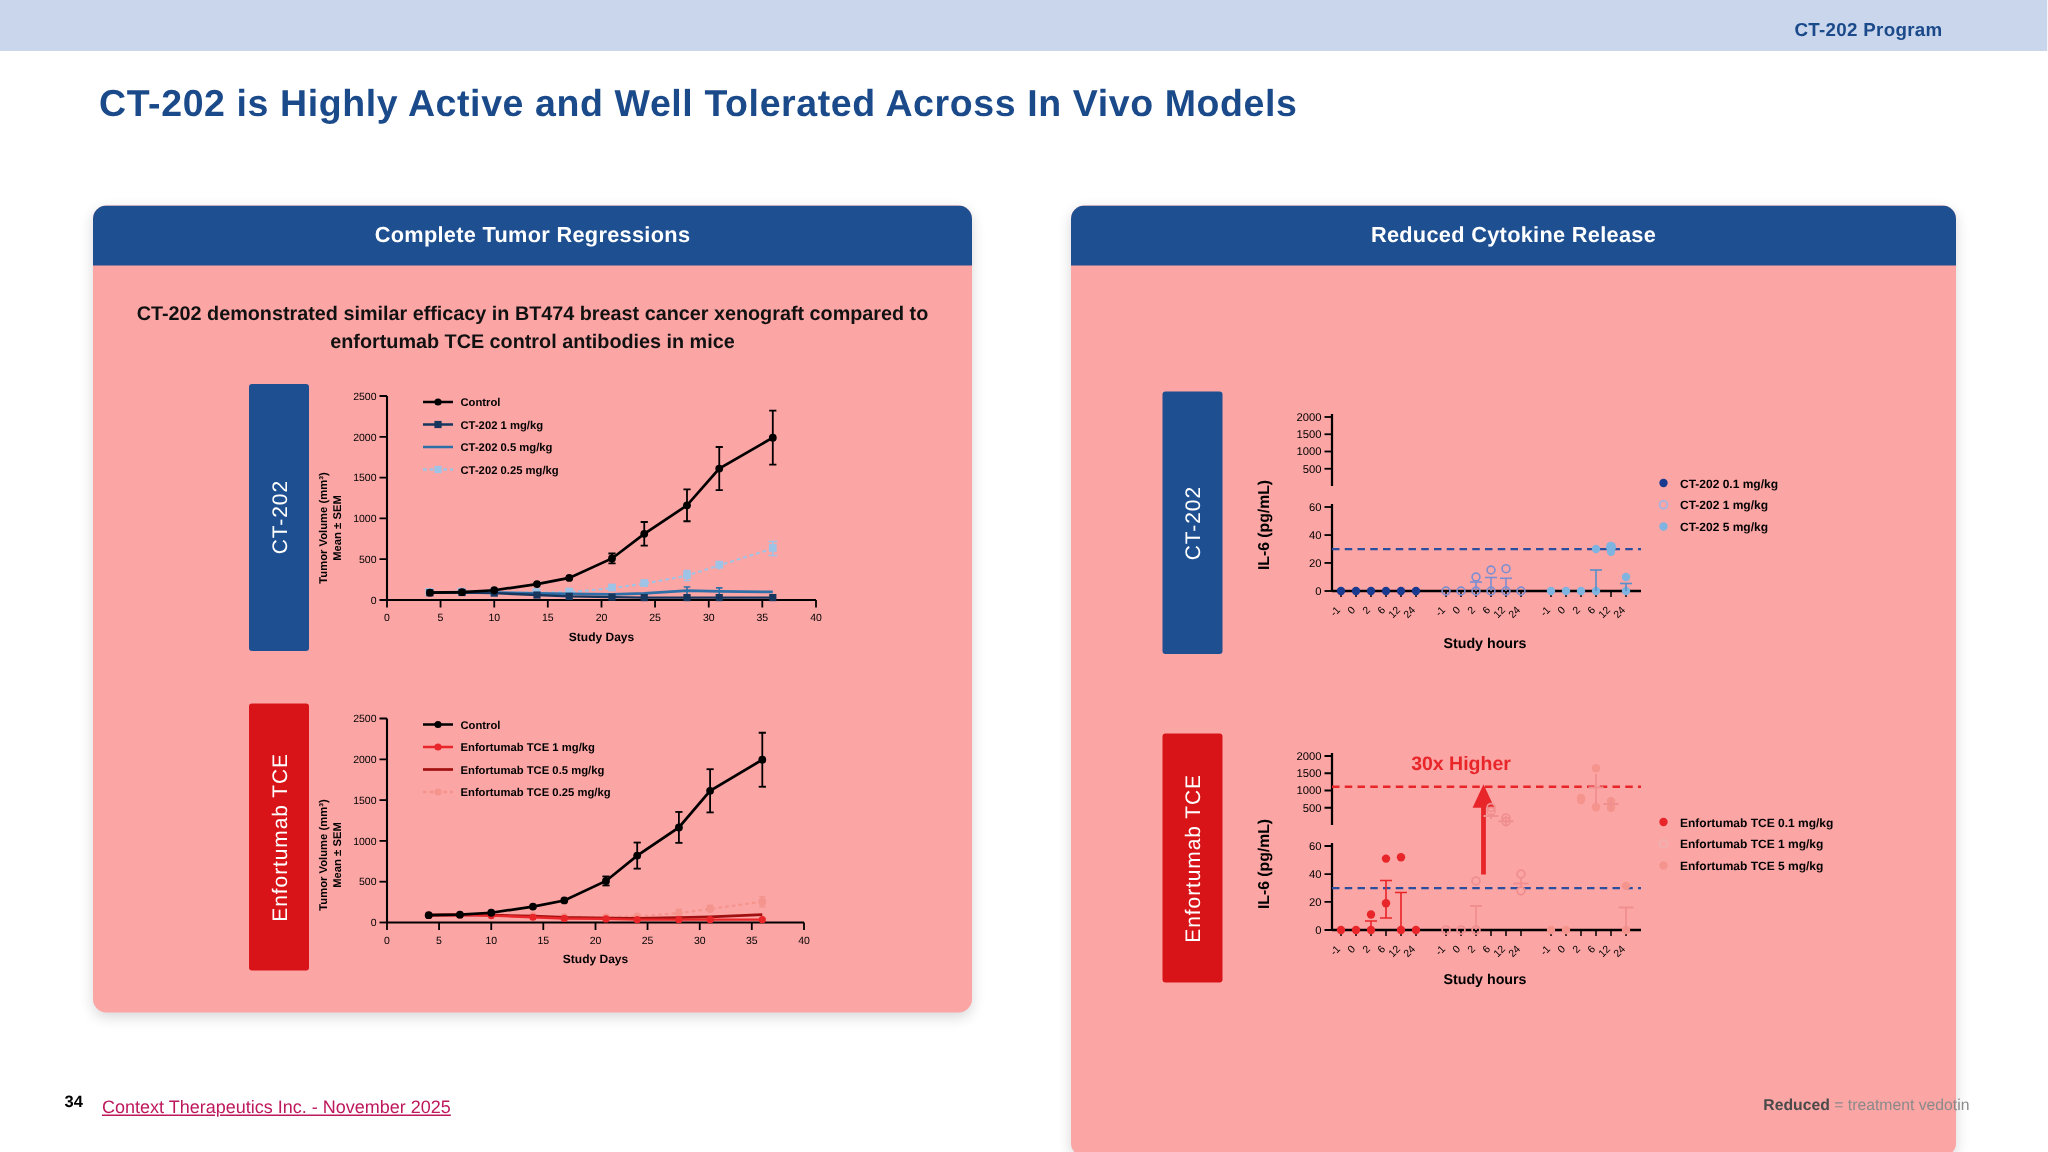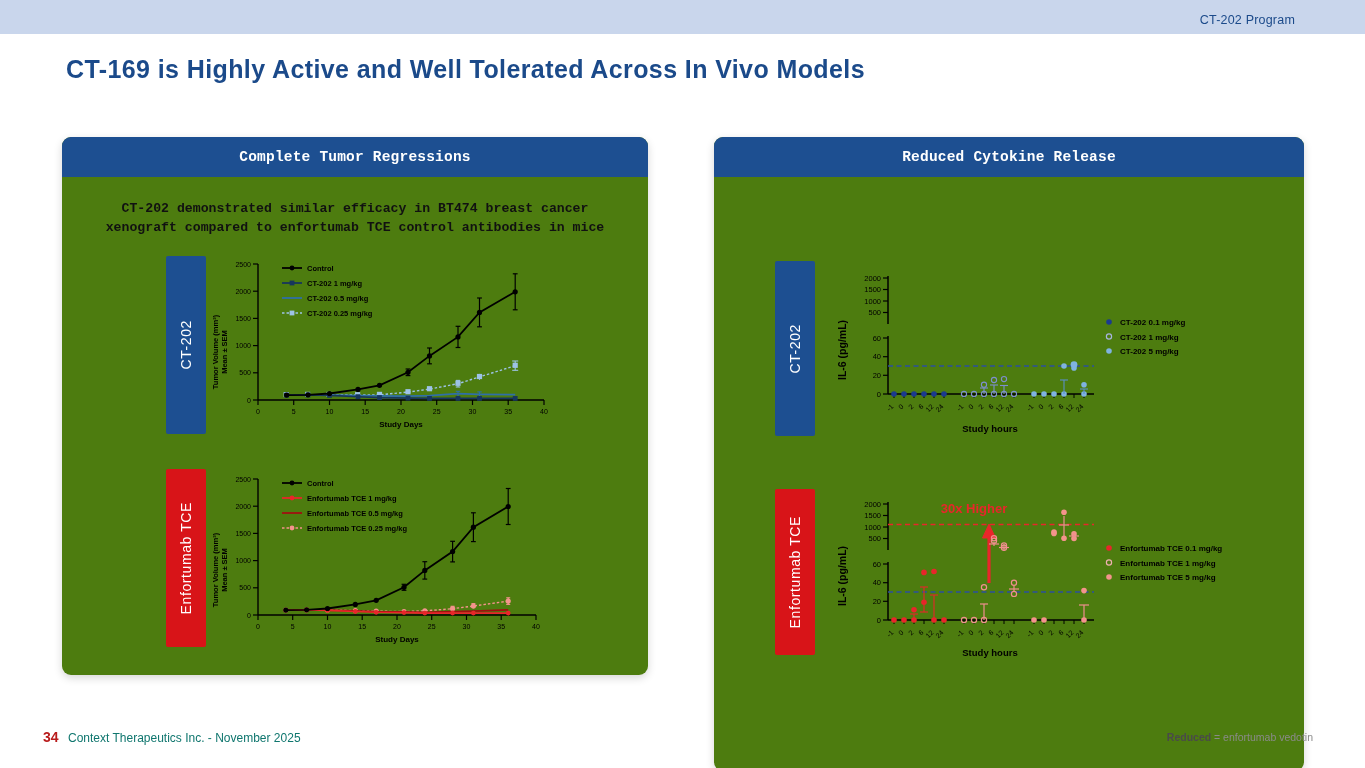--- a/index.html
+++ b/index.html
@@ -9,32 +9,31 @@
     font-family:"Liberation Sans",sans-serif;
     color:#1d1d1d;
   }
   
   .topband{
     position:absolute;left:0;top:0;width:1365px;height:34px;
     background:#c9d6ec;
   }
   .topband-label{
     position:absolute;right:70px;top:13px;
-    font-size:12.5px;font-weight:normal;color:#1b4a8a;letter-spacing:.2px;margin-left:40px;
+    font-size:12.5px;font-weight:bold;color:#1b4a8a;letter-spacing:.2px;margin-left:40px;
   }
   .deck-title{
     position:absolute;left:66px;top:55px;
     font-size:25px;font-weight:bold;color:#1b4a8a;letter-spacing:.4px;
   }
   
   .card{
-    position:absolute;background:#4d7c0f;border-radius:9px;
+    position:absolute;background:#fca5a5;border-radius:9px;
     box-shadow:0 3px 9px rgba(0,0,0,.16);
     overflow:hidden;
-    font-family:Liberation Mono, monospace;
   }
   .card-left{left:62px;top:137px;width:586px;height:538px;}
   .card-right{left:714px;top:137px;width:590px;height:634px;}
   .card-head{
     height:40px;background:#1d4f91;color:#fff;
     display:flex;align-items:center;justify-content:center;
     font-size:14.5px;font-weight:bold;letter-spacing:.2px;
   }
   .card-sub{
     margin:22px 26px 0 26px;text-align:center;
@@ -52,37 +51,37 @@
   .vtab-blue{background:#1d4f91;}
   .vtab-red{background:#d81418;}
   .tab-l1{left:166px;top:256px;height:178px;}
   .tab-l2{left:166px;top:469px;height:178px;}
   .tab-r1{left:775px;top:261px;height:175px;}
   .tab-r2{left:775px;top:489px;height:166px;}
   
   .plot{position:absolute;}
   .plot svg{display:block;}
   .footer-page{
-    position:absolute;left:43px;top:729px;font-size:14px;font-weight:bold;color:#b91c1c;
+    position:absolute;left:43px;top:729px;font-size:11px;font-weight:bold;color:#000000;
   }
   .footer-text{
-    position:absolute;left:68px;top:731px;font-size:12px;color:#0f766e;
+    position:absolute;left:68px;top:731px;font-size:12px;color:#be185d;text-decoration:underline;
   }
   .footer-note{
     position:absolute;right:52px;top:731px;font-size:10.5px;color:#8a8a8a;
   }
   .footer-note b{color:#4a4a4a;}
   text{font-family:"Liberation Sans",sans-serif;}
 </style>
 </head>
 <body>
 
 <div class="topband"></div>
 <div class="topband-label">CT-202 Program</div>
-<div class="deck-title">CT-169 is Highly Active and Well Tolerated Across In Vivo Models</div>
+<div class="deck-title">CT-202 is Highly Active and Well Tolerated Across In Vivo Models</div>
 
 <div class="card card-left">
   <div class="card-head">Complete Tumor Regressions</div>
   <div class="card-sub">CT-202 demonstrated similar efficacy in BT474 breast cancer xenograft compared to enfortumab TCE control antibodies in mice</div>
 </div>
 
 <div class="vtab vtab-blue tab-l1">
   <span>CT-202</span>
 </div>
 <div class="vtab vtab-red tab-l2">
@@ -682,14 +681,14 @@
         <text x="288" y="77.5">Enfortumab TCE 1 mg/kg</text>
       <circle cx="277" cy="89" r="2.8" fill="#f4948c"></circle>
         <text x="288" y="92">Enfortumab TCE 5 mg/kg</text>
     </g>
   </svg>
 </div>
 
 <div class="footer-page">34</div>
 <div class="footer-text">Context Therapeutics Inc. - November 2025</div>
 <div class="footer-note">
-  <b>Reduced</b><span> = enfortumab vedotin</span>
+  <b>Reduced</b><span> = treatment vedotin</span>
 </div>
 
 </body></html>

